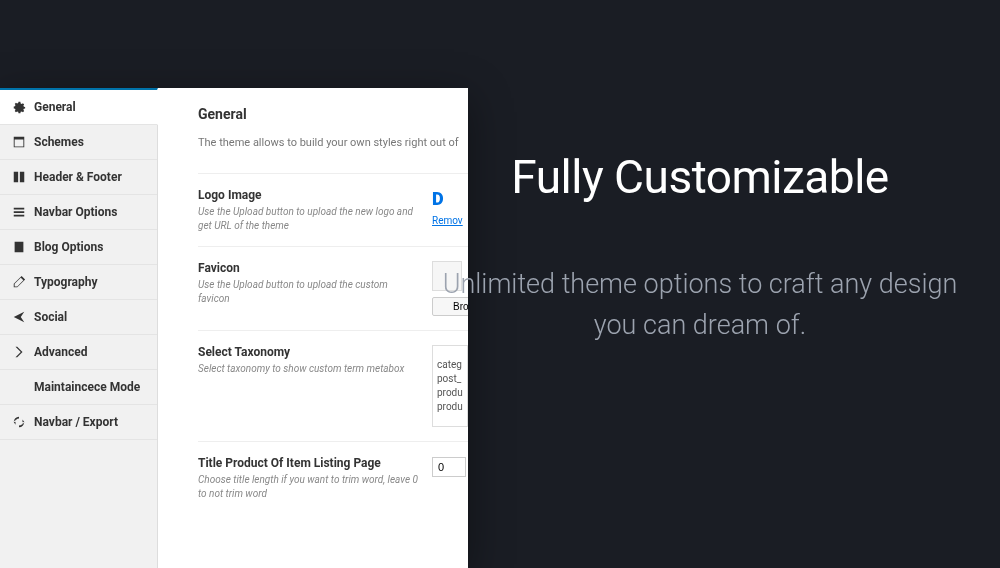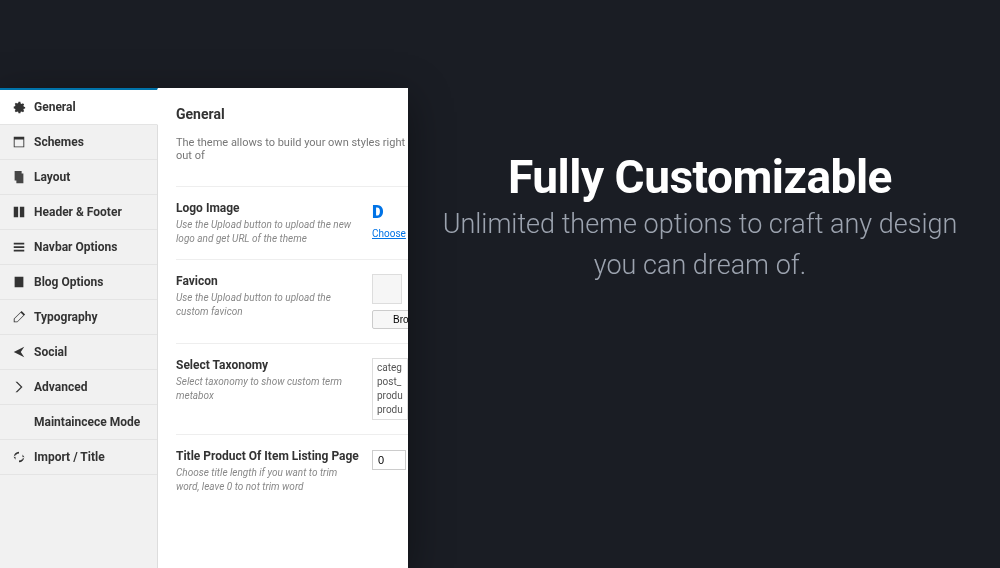--- a/index.html
+++ b/index.html
@@ -4,24 +4,25 @@
   <style>
     * { margin: 0; padding: 0; box-sizing: border-box; }
     body {
       width: 1000px; height: 568px;
       background: #1a1d24;
       font-family: -apple-system, BlinkMacSystemFont, "Segoe UI", Roboto, sans-serif;
       overflow: hidden; position: relative;
     }
     .panel {
       position: absolute; left: 0; top: 88px;
-      width: 408px; height: 480px;
+      width: 468px; height: 480px;
       background: #fff;
       display: flex;
       box-shadow: 0 10px 40px rgba(0,0,0,0.4);
+      gap: 22px;
     }
     .sidebar {
       width: 158px; background: #f1f1f1;
       border-right: 1px solid #ddd;
     }
     .sidebar-item {
       display: flex; align-items: center; gap: 8px;
       padding: 10px 12px; font-size: 12px; font-weight: 700;
       color: #333; border-bottom: 1px solid #e4e4e4;
       cursor: pointer;
@@ -40,28 +41,29 @@
     .field { padding: 14px 0; border-top: 1px solid #eee; display: flex; gap: 12px; }
     .field:first-of-type { border-top: 1px solid #eee; justify-content: center; }
     .field-left { flex: 1; min-width: 0; }
     .field-right { width: 36px; flex-shrink: 0; overflow: hidden; }
     .field-title { font-size: 12px; font-weight: 700; color: #333; margin-bottom: 3px; }
     .field-desc { font-size: 10px; font-style: italic; color: #888; line-height: 1.35; }
     .logo-preview { color: #0073e6; font-weight: 900; font-size: 18px; letter-spacing: -1px; }
     .remove-link { font-size: 10px; color: #0073e6; text-decoration: underline; cursor: pointer; }
     .favicon-box { width: 30px; height: 30px; background: #f6f6f6; border: 1px solid #ddd; margin-bottom: 4px; }
     .btn-browse { font-size: 10px; padding: 3px 20px; border: 1px solid #ccc; background: #f7f7f7; border-radius: 2px; }
-    .taxonomy-list { font-size: 10px; color: #555; line-height: 1.4; border: 1px solid #ddd; padding: 2px 4px; background: #fff; }
+    .taxonomy-list { font-size: 10px; color: #555; line-height: 1.4; border: 1px solid #ddd; padding: 12px 4px; background: #fff; }
     .num-input { width: 34px; border: 1px solid #ccc; font-size: 11px; padding: 3px 5px; }
     .hero {
       position: absolute; left: 440px; top: 150px; right: 40px;
       text-align: center; color: #fff;
     }
     .hero h1 {
-      font-size: 46px; font-weight: 700; letter-spacing: -0.5px;
+      font-size: 46px; font-weight: 400; letter-spacing: -0.5px;
+      margin-bottom: 60px;
     }
     .hero p {
       font-size: 27px; font-weight: 300; color: #9ca3af; line-height: 1.5;
     }
   </style>
 </head>
 <body>
 
 <div class="panel">
   <div class="sidebar">
@@ -69,26 +71,20 @@
       <svg viewBox="0 0 16 16">
           <path d="M8 4a4 4 0 100 8 4 4 0 000-8zm0 6a2 2 0 110-4 2 2 0 010 4zm7-2l-1.5-.3a5.7 5.7 0 00-.5-1.3l.9-1.3-1.4-1.4-1.3.9a5.7 5.7 0 00-1.3-.5L9.6 2H7.4l-.3 1.5a5.7 5.7 0 00-1.3.5l-1.3-.9L3.1 4.5l.9 1.3a5.7 5.7 0 00-.5 1.3L2 7.4v2.2l1.5.3c.1.5.3.9.5 1.3l-.9 1.3 1.4 1.4 1.3-.9c.4.2.8.4 1.3.5l.3 1.5h2.2l.3-1.5c.5-.1.9-.3 1.3-.5l1.3.9 1.4-1.4-.9-1.3c.2-.4.4-.8.5-1.3l1.5-.3V7.4z"></path>
         </svg>
       <span>General</span>
     </div>
     <div class="sidebar-item">
       <svg viewBox="0 0 16 16">
           <path d="M2 2h12v12H2zm1 3v8h10V5z"></path>
         </svg>
       <span>Schemes</span>
-    </div>
-    <div class="sidebar-item">
-      <svg viewBox="0 0 16 16">
-          <path d="M3 1h8v11H3zm2 3h8v11H5z" fill-opacity=".9"></path>
-        </svg>
-      <span>Layout</span>
     </div>
     <div class="sidebar-item">
       <svg viewBox="0 0 16 16">
           <path d="M2 2h5v12H2zm7 0h5v12H9z"></path>
         </svg>
       <span>Header &amp; Footer</span>
     </div>
     <div class="sidebar-item">
       <svg viewBox="0 0 16 16">
           <path d="M2 3h12v2H2zm0 4h12v2H2zm0 4h12v2H2z"></path>
@@ -122,36 +118,36 @@
     <div class="sidebar-item">
       <svg viewBox="0 0 16 16">
           <path d="M3 3l4 4m2 2l4 4M13 3L3 13"></path>
         </svg>
       <span>Maintaincece Mode</span>
     </div>
     <div class="sidebar-item">
       <svg viewBox="0 0 16 16">
           <path d="M8 2a6 6 0 00-6 6h2a4 4 0 014-4V2zm0 12a6 6 0 006-6h-2a4 4 0 01-4 4v2zM2 8l2-3v6zm12 0l-2 3V5z"></path>
         </svg>
-      <span>Import / Title</span>
+      <span>Navbar / Export</span>
     </div>
   </div>
 
   <div class="content">
     <h2>General</h2>
     <p class="intro">The theme allows to build your own styles right out of</p>
 
     <div class="field">
       <div class="field-left">
         <div class="field-title">Logo Image</div>
         <div class="field-desc">Use the Upload button to upload the new logo and get URL of the theme</div>
       </div>
       <div class="field-right">
         <div class="logo-preview">D</div>
-        <span class="remove-link">Choose</span>
+        <span class="remove-link">Remov</span>
       </div>
     </div>
 
     <div class="field">
       <div class="field-left">
         <div class="field-title">Favicon</div>
         <div class="field-desc">Use the Upload button to upload the custom favicon</div>
       </div>
       <div class="field-right">
         <div class="favicon-box"></div>

